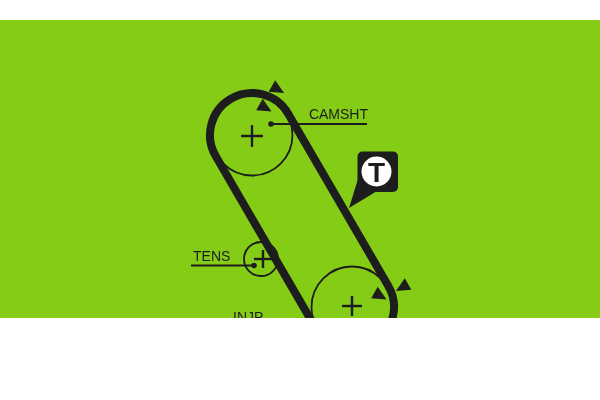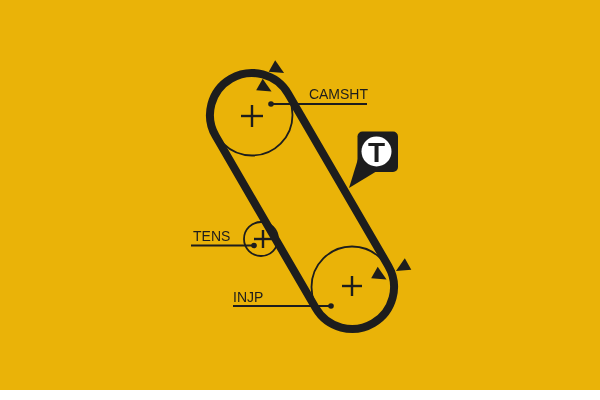--- a/index.html
+++ b/index.html
@@ -3,23 +3,24 @@
 <meta charset="utf-8">
 <style>
   html, body {
     margin: 0;
     padding: 0;
     background: #ffffff;
   }
   .stage {
     position: relative;
     width: 600px;
-    height: 390px;
-    background: #eab308;
+    height: 298px;
+    background: #84cc16;
     overflow: hidden;
+    margin-top: 20px;
   }
   .stage svg { display: block; }
 
   text {
     font-family: "Liberation Sans", sans-serif;
     font-size: 14px;
     fill: #1d1d1d;
   }
   text.badge-letter {
     font-size: 28px;

